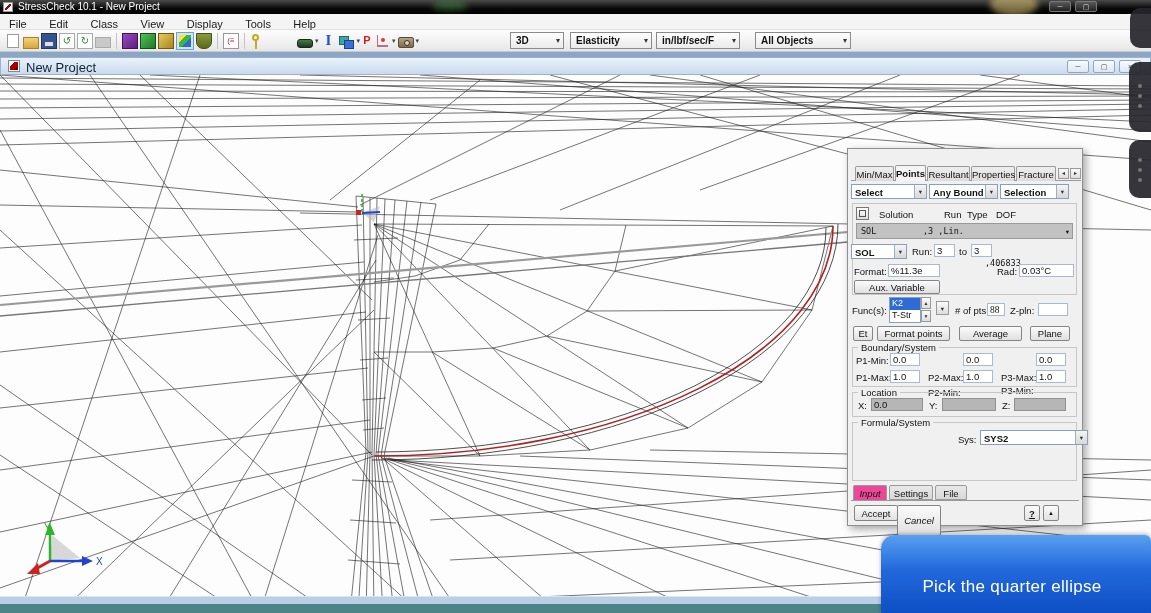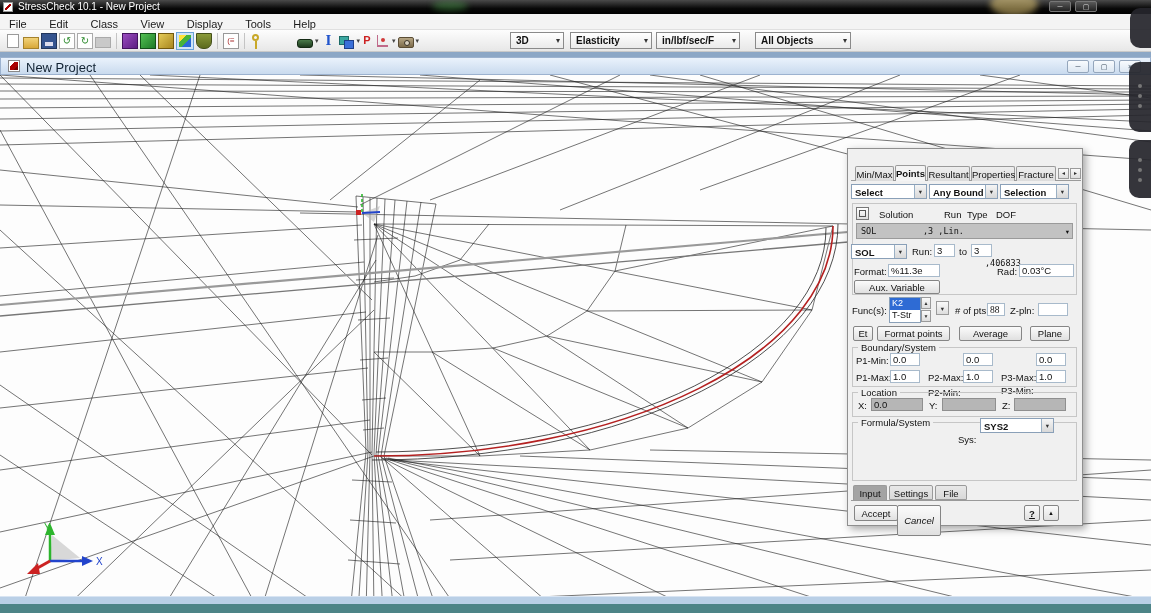--- a/index.html
+++ b/index.html
@@ -85,21 +85,21 @@
   .chkbox { position:absolute; left:8px; top:58px; width:13px; height:13px; border:1px solid #777;
             background:linear-gradient(#fff,#ddd); }
   .chkbox:before { content:""; position:absolute; left:2px; top:2px; right:2px; bottom:2px; border:1px solid #555; }
   .listbox { position:absolute; left:41px; top:148px; width:32px; height:26px; border:1px solid #8aa0b8; background:#fff; }
   .listbox .opt { height:12px; font-size:9px; padding-left:2px; white-space:nowrap; overflow:hidden; color:#111; }
   .listbox .opt.sel { background:#2e6bd4; color:#fff; }
   .spin { position:absolute; width:10px; height:12px; border:1px solid #9a9a9a; background:linear-gradient(#fafafa,#ddd);
           font-size:5px; line-height:11px; text-align:center; color:#333; }
   .btab { position:absolute; top:336px; height:15px; border:1px solid #9a9a9a; border-radius:2px 2px 0 0;
           background:linear-gradient(#e8e8e8,#d8d8d8); font-size:9.5px; text-align:center; padding-top:2px; color:#111; }
-  .btab.active { background:#a3a3a3; font-weight:normal; height:16px; border-bottom-color:#f4f4f4; }
+  .btab.active { background:#ec4899; font-weight:normal; height:16px; border-bottom-color:#f4f4f4;font-style:italic; }
   .btab-line { position:absolute; left:3px; top:351px; width:228px; height:1px; background:#9a9a9a; }
 
   
   .callout { position:absolute; left:881px; top:535px; width:270px; height:78px; z-index:9;
              border-radius:14px 6px 0 0;
              background:linear-gradient(#58a0f0,#2268dc 45%,#0d4fc4);
              box-shadow:0 -1px 4px rgba(0,0,0,.3); }
   .callout-text { position:absolute; left:0; right:8px; top:42px; text-align:center; color:#fff;
                   font-size:17px; letter-spacing:.3px; }
 
@@ -372,21 +372,21 @@
     <input class="fld gray" style="left: 23px; top: 249px; width: 52px;" value="0.0">
     <span class="lbl" style="left:81px;top:251px;">Y:</span>
     <input class="fld gray" style="left: 94px; top: 249px; width: 54px;" value="">
     <span class="lbl" style="left:154px;top:251px;">Z:</span>
     <input class="fld gray" style="left: 166px; top: 249px; width: 52px;" value="">
 
     <div class="gbox" style="left:4px;top:273px;width:225px;height:59px;">
       <span class="gtitle">Formula/System</span>
     </div>
     <span class="lbl" style="left:110px;top:285px;">Sys:</span>
-    <div class="combo" style="left:132px;top:269px;width:74px;">
+    <div class="combo" style="left:132px;top:281px;width:108px;">
       <span class="cv">SYS2</span>
       <span class="cb">▾</span>
     </div>
 
     <div class="btab active" style="left:5px;width:34px;">Input</div>
     <div class="btab" style="left:41px;width:44px;">Settings</div>
     <div class="btab" style="left:87px;width:32px;">File</div>
     <div class="btab-line"></div>
 
     <button class="btn" style="left:6px;top:356px;width:44px;height:16px;">Accept</button>
@@ -394,14 +394,17 @@
     <button class="btn" style="left:176px;top:356px;width:16px;height:16px;font-weight:bold;text-decoration:underline;">?</button>
     <button class="btn" style="left:195px;top:356px;width:16px;height:16px;font-size:6px;">▲</button>
   </div>
 
   <div class="bottom-strip"></div>
   <div class="teal-bar">
     
     
   </div>
 
+  <div class="callout">
+    <div class="callout-text">Pick the quarter ellipse</div>
+  </div>
 
 </div>
 
 </body></html>

